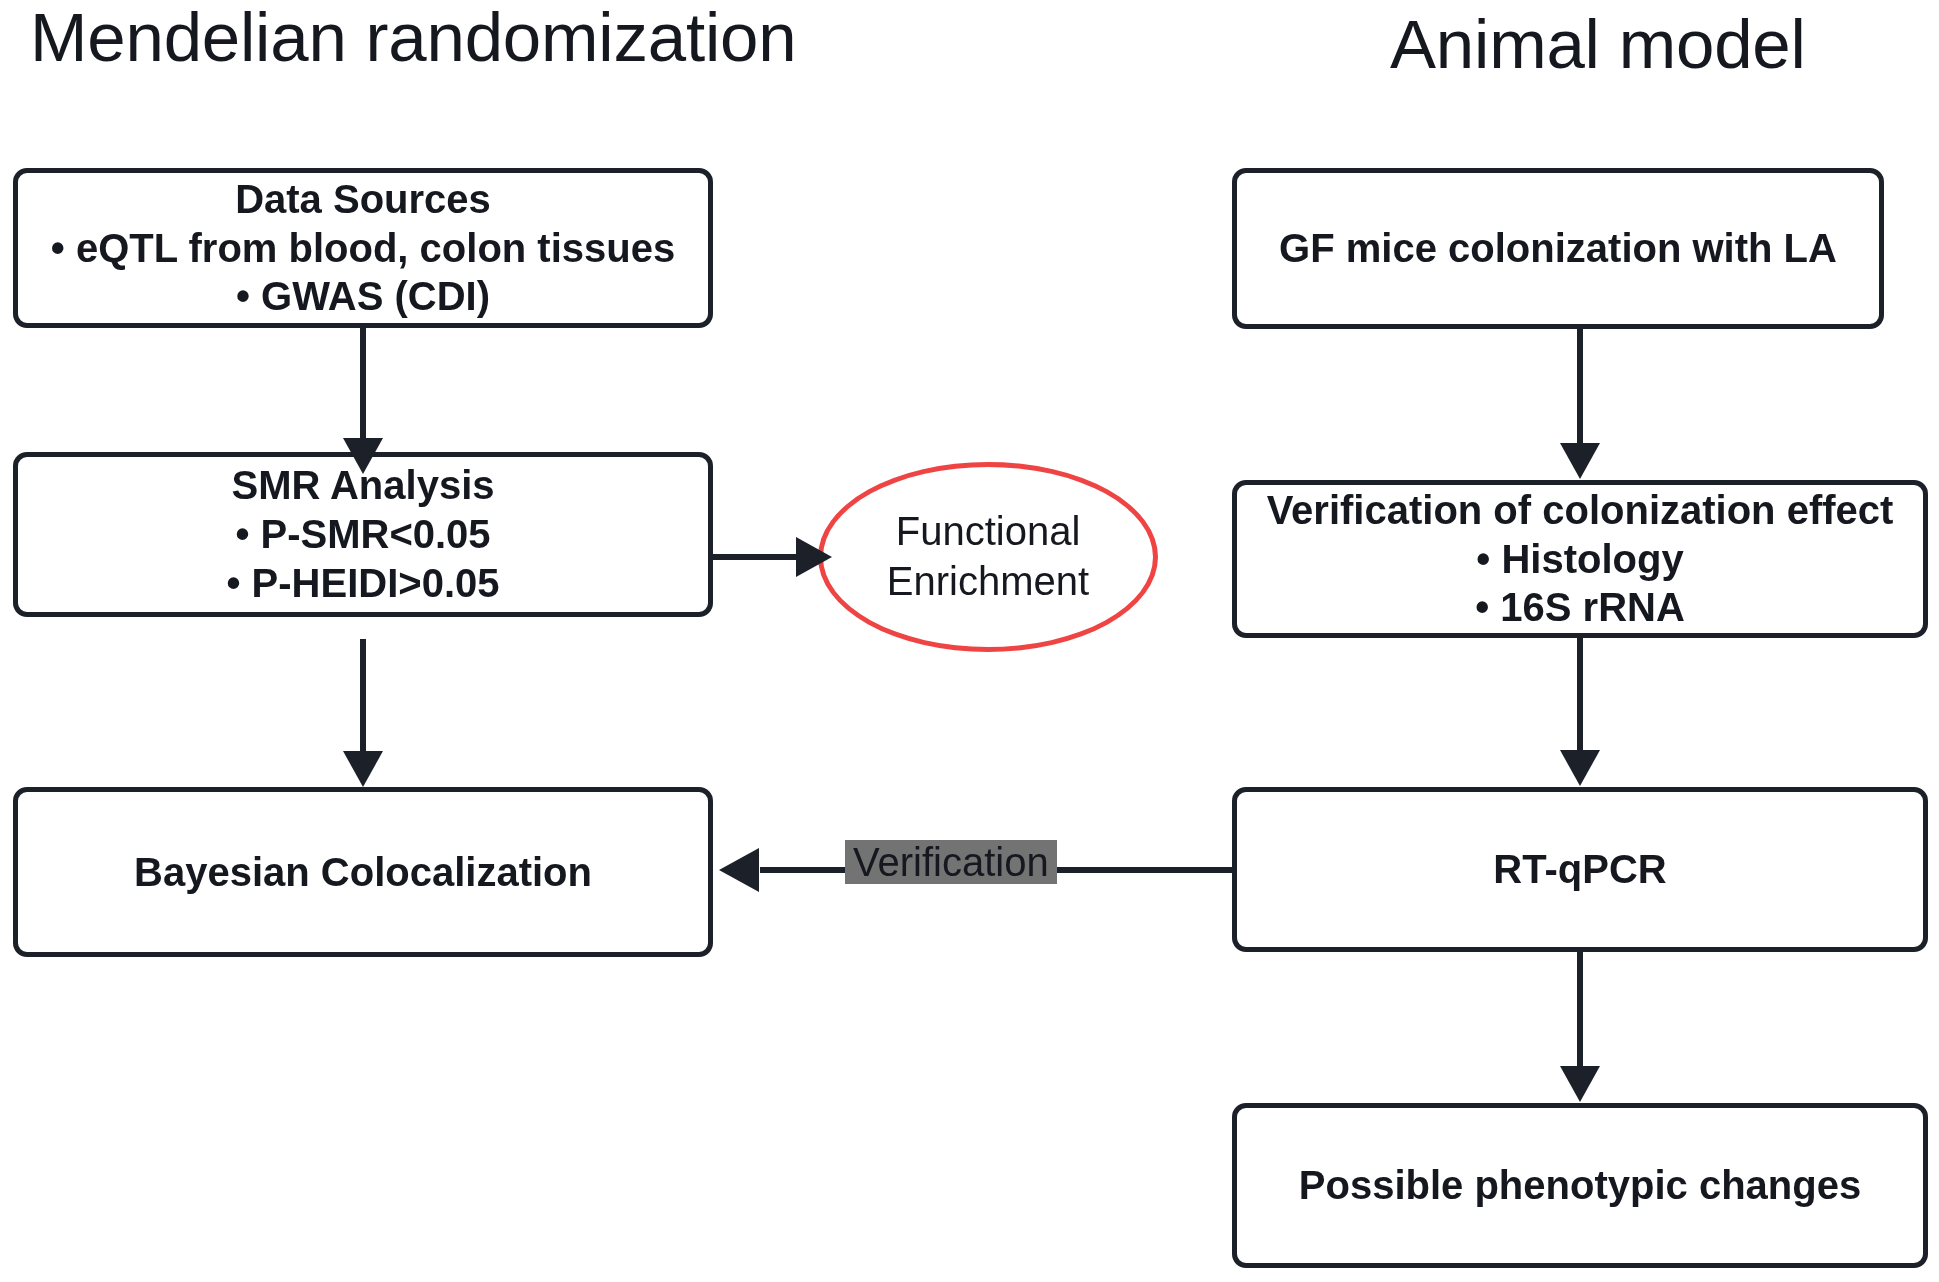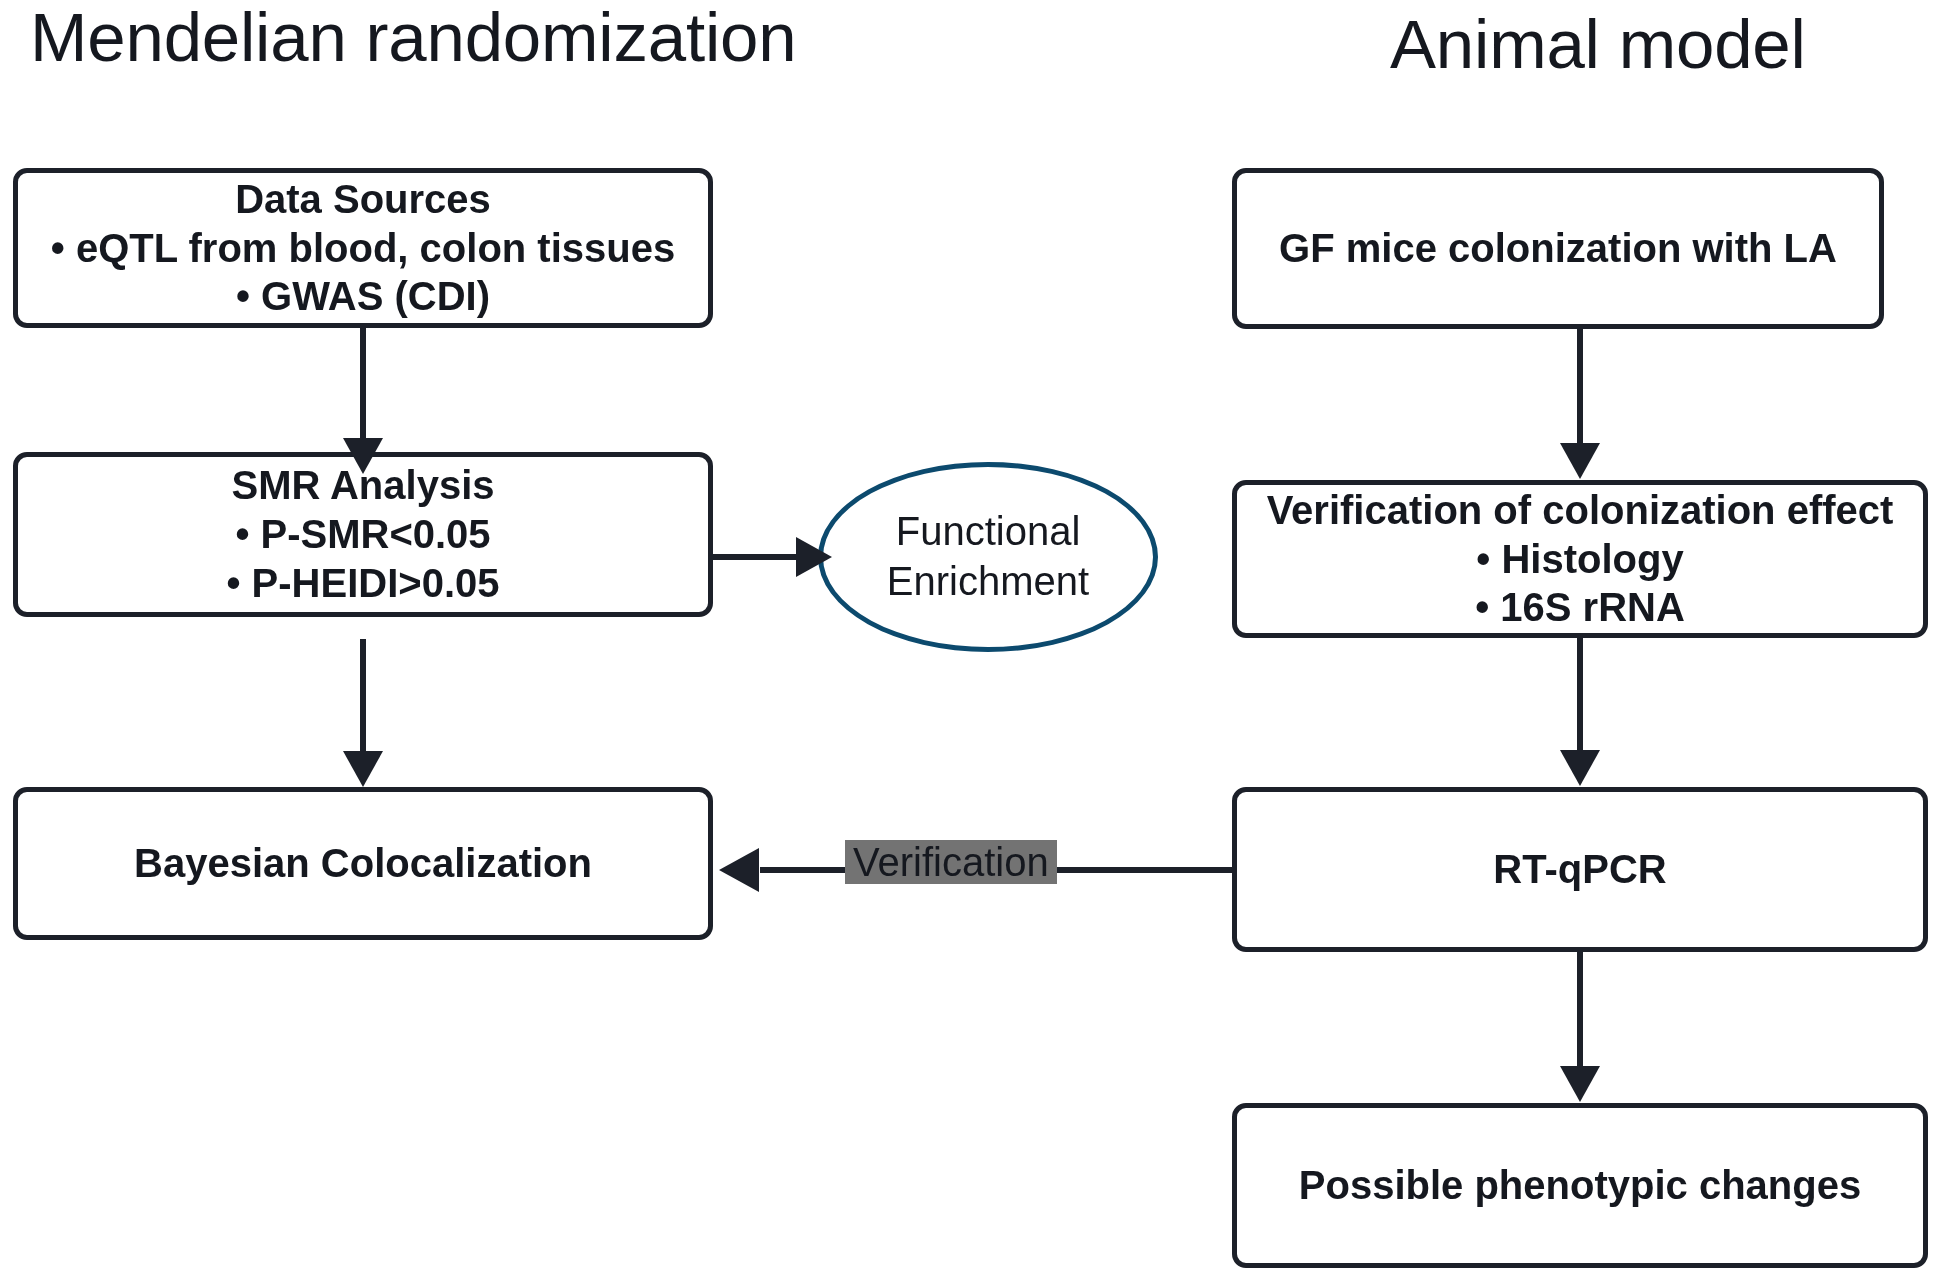--- a/index.html
+++ b/index.html
@@ -43,37 +43,37 @@
   }
   .node .line {
     font-size: 40px;
     line-height: 1.22;
     white-space: nowrap;
   }
 
   
   #node-data-sources { left: 13px;  top: 168px; width: 700px;  height: 160px; }
   #node-smr          { left: 13px;  top: 452px; width: 700px;  height: 165px; text-align: center; }
-  #node-coloc        { left: 13px;  top: 787px; width: 700px;  height: 153px; }
+  #node-coloc        { left: 13px;  top: 787px; width: 700px;  height: 170px; }
 
   
   #node-gf           { left: 1232px; top: 168px; width: 652px; height: 161px; }
   #node-verif-effect { left: 1232px; top: 480px; width: 696px; height: 158px; }
   #node-rtqpcr       { left: 1232px; top: 787px; width: 696px; height: 165px; }
   #node-phenotype    { left: 1232px; top: 1103px; width: 696px; height: 165px; }
 
   
   #node-enrichment {
     position: absolute;
     left: 818px;
     top: 462px;
     width: 340px;
     height: 190px;
     box-sizing: border-box;
-    border: 5px solid #0c4a6e;
+    border: 5px solid #ef4444;
     border-radius: 50%;
     background: #ffffff;
     display: flex;
     flex-direction: column;
     align-items: center;
     justify-content: center;
     text-align: center;
     color: #15181f;
   }
   #node-enrichment .line {

